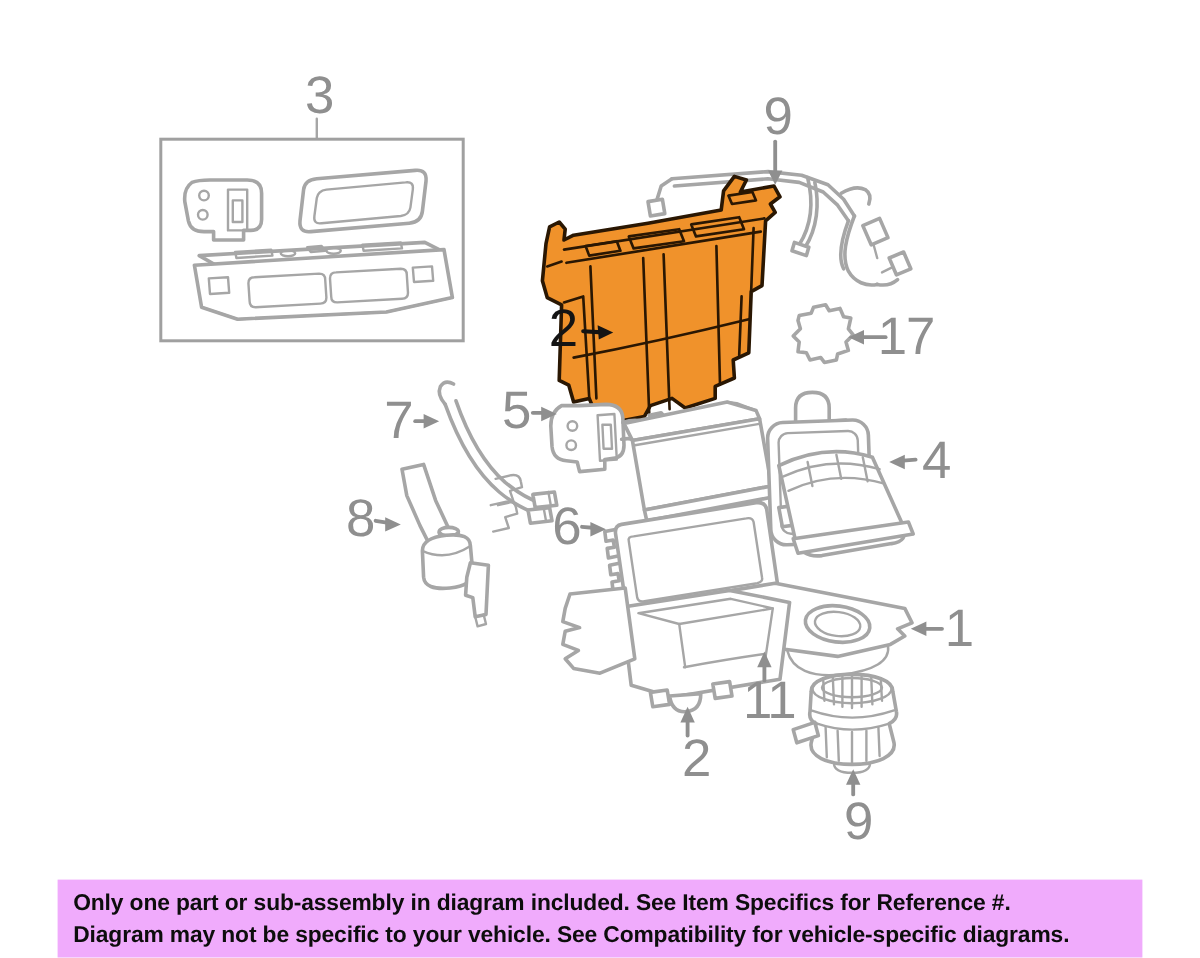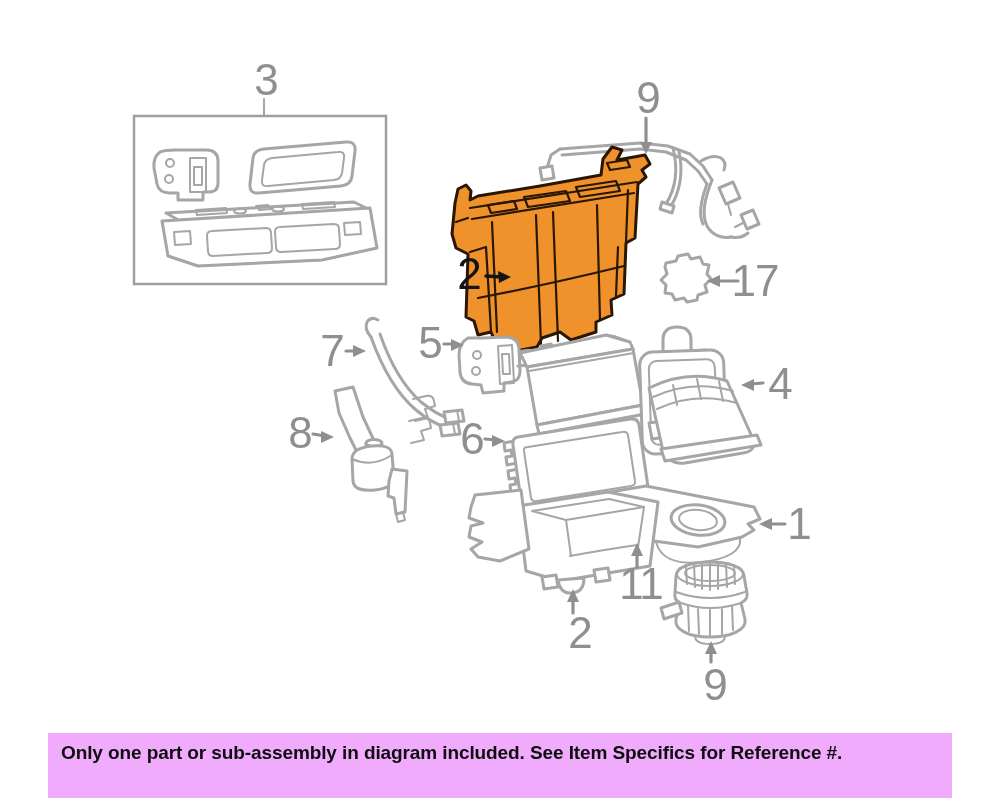--- a/index.html
+++ b/index.html
@@ -260,13 +260,14 @@
   <div class="plabel" style="left:300px;top:433px">8</div>
   <div class="plabel" style="left:715px;top:685px">9</div>
   <div class="plabel" style="left:755px;top:281px">17</div>
   <div class="plabel" style="left:641px;top:584px">11</div>
   <div class="plabel" style="left:580px;top:633px">2</div>
   <div class="plabel" style="left:648px;top:98px">9</div>
 </div>
 
 <div class="banner">
   <p>Only one part or sub-assembly in diagram included. See Item Specifics for Reference #.</p>
+  <p>Diagram may not be specific to your vehicle. See Compatibility for vehicle-specific diagrams.</p>
 </div>
 
 </body></html>

